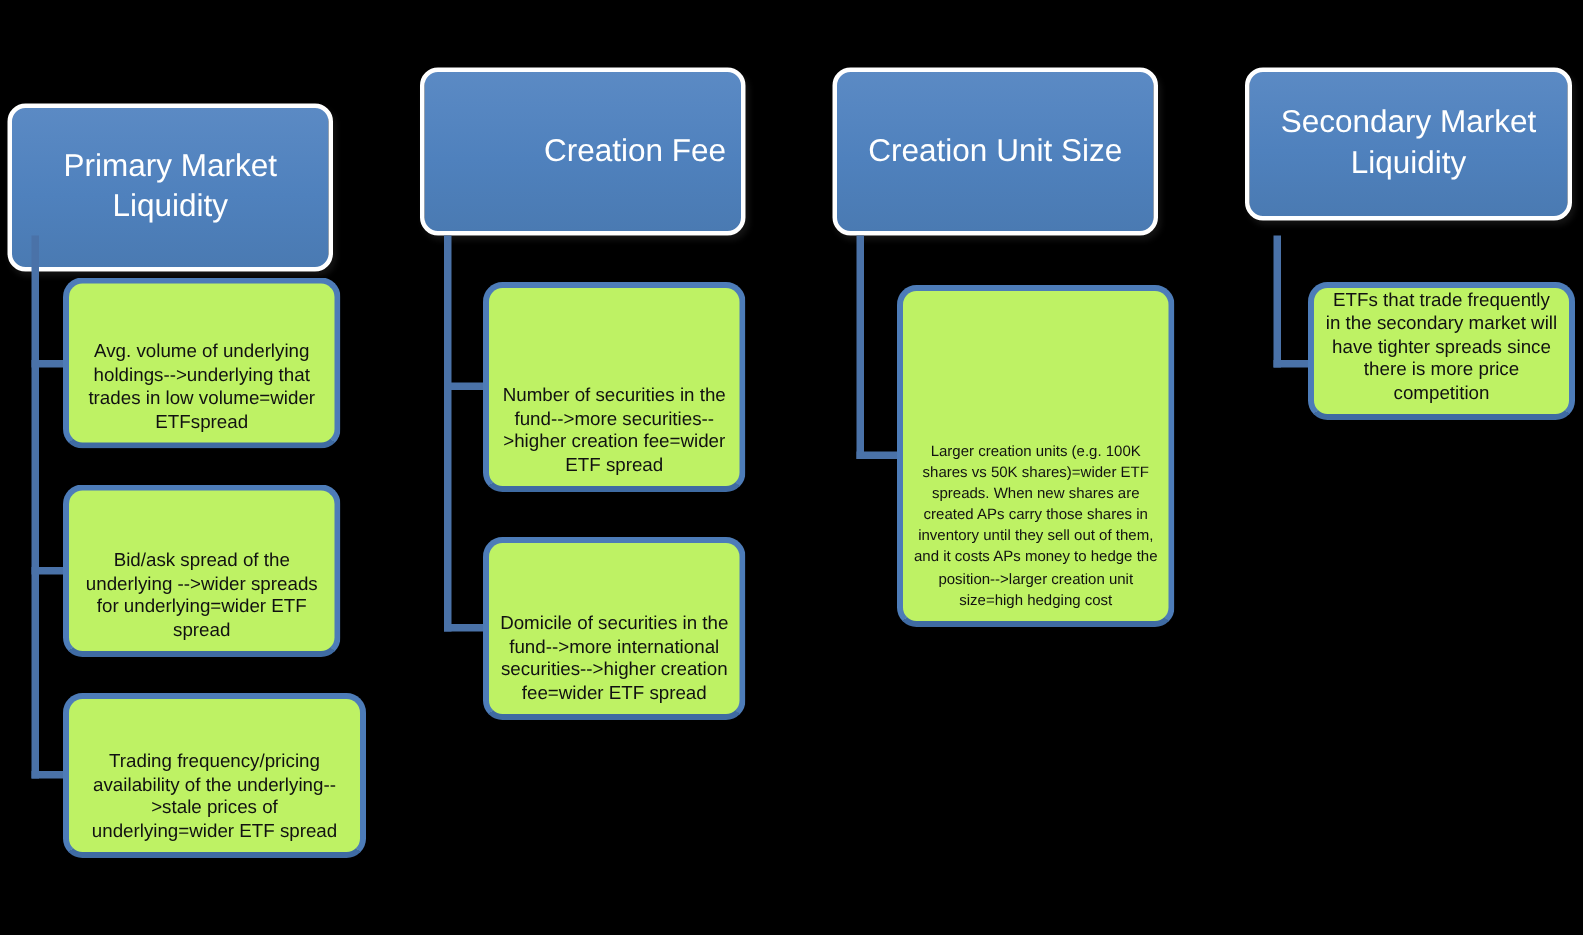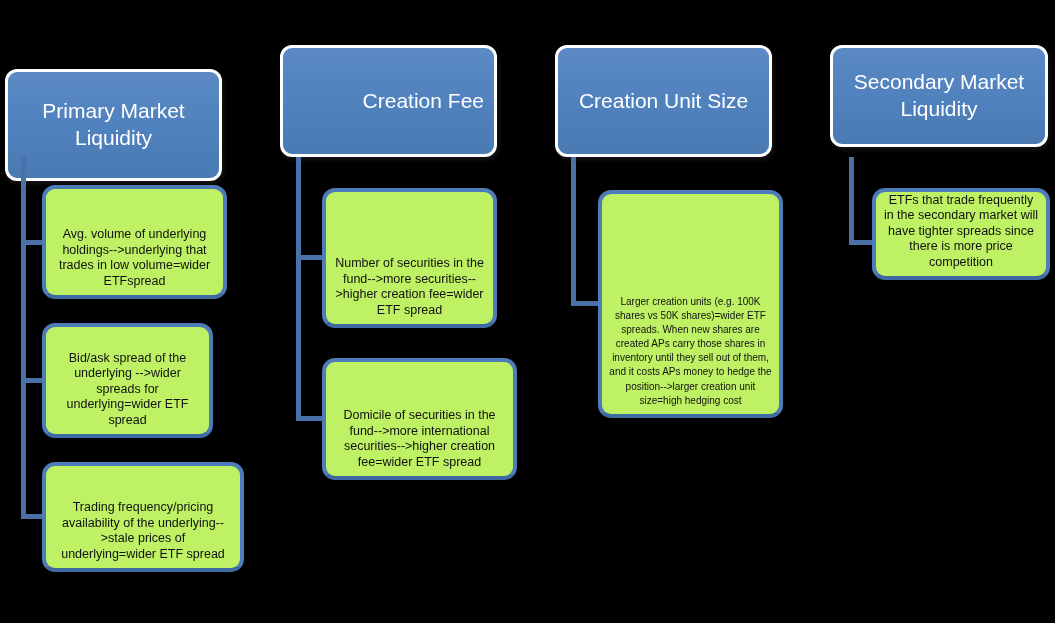--- a/index.html
+++ b/index.html
@@ -62,37 +62,37 @@
   <div class="header-box" style="left:5px; top:45px; width:217px; height:112px;margin-top:24px;">
     <span>Primary Market Liquidity</span>
   </div>
   <div class="conn" style="left:21px; top:157px; width:5px; height:362px;"></div>
   <div class="conn" style="left:21px; top:240px; width:21px; height:5px;"></div>
   <div class="conn" style="left:21px; top:378px; width:21px; height:5px;"></div>
   <div class="conn" style="left:21px; top:514px; width:21px; height:5px;"></div>
   <div class="child-box" style="left:42px; top:185px; width:185px; height:114px;">
     <span>Avg. volume of underlying holdings--&gt;underlying that trades in low volume=wider ETFspread</span>
   </div>
-  <div class="child-box" style="left:42px; top:323px; width:171px; height:115px;">
+  <div class="child-box" style="left:42px; top:323px; width:185px; height:115px;">
     <span>Bid/ask spread of the underlying --&gt;wider spreads for underlying=wider ETF spread</span>
   </div>
   <div class="child-box" style="left:42px; top:462px; width:202px; height:110px;">
     <span>Trading frequency/pricing availability of the underlying--&gt;stale prices of underlying=wider ETF spread</span>
   </div>
 
   <div class="header-box" style="left:280px; top:45px; width:217px; height:112px;justify-content:flex-end;">
     <span>Creation Fee</span>
   </div>
   <div class="conn" style="left:296px; top:157px; width:5px; height:264px;"></div>
   <div class="conn" style="left:296px; top:255px; width:26px; height:5px;"></div>
   <div class="conn" style="left:296px; top:416px; width:26px; height:5px;"></div>
   <div class="child-box" style="left:322px; top:188px; width:175px; height:140px;">
     <span>Number of securities in the fund--&gt;more securities--&gt;higher creation fee=wider ETF spread</span>
   </div>
-  <div class="child-box" style="left:322px; top:358px; width:195px; height:122px;">
+  <div class="child-box" style="left:322px; top:358px; width:175px; height:122px;">
     <span>Domicile of securities in the fund--&gt;more international securities--&gt;higher creation fee=wider ETF spread</span>
   </div>
 
   <div class="header-box" style="left:555px; top:45px; width:217px; height:112px;">
     <span>Creation Unit Size</span>
   </div>
   <div class="conn" style="left:571px; top:157px; width:5px; height:149px;"></div>
   <div class="conn" style="left:571px; top:301px; width:27px; height:5px;"></div>
   <div class="child-box tall" style="left:598px; top:190px; width:185px; height:228px;">
     <span>Larger creation units (e.g. 100K shares vs 50K shares)=wider ETF spreads. When new shares are created APs carry those shares in inventory until they sell out of them, and it costs APs money to hedge the position--&gt;larger creation unit size=high hedging cost</span>

